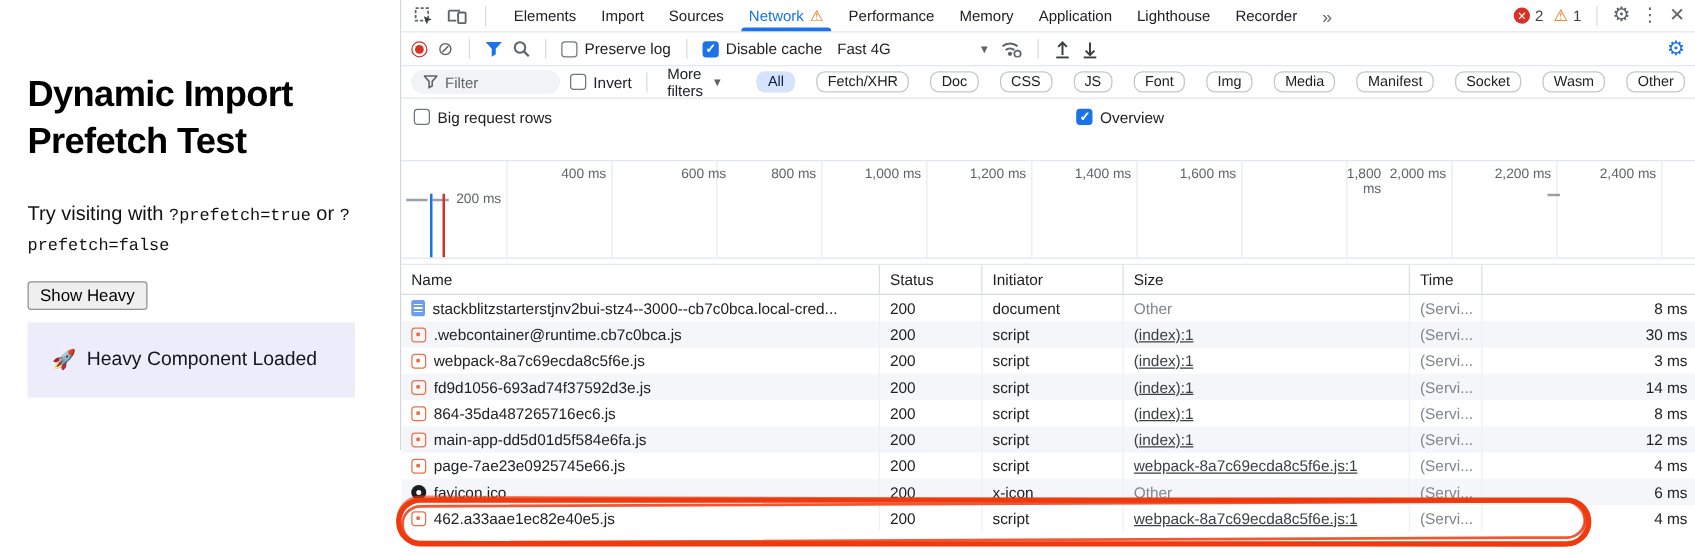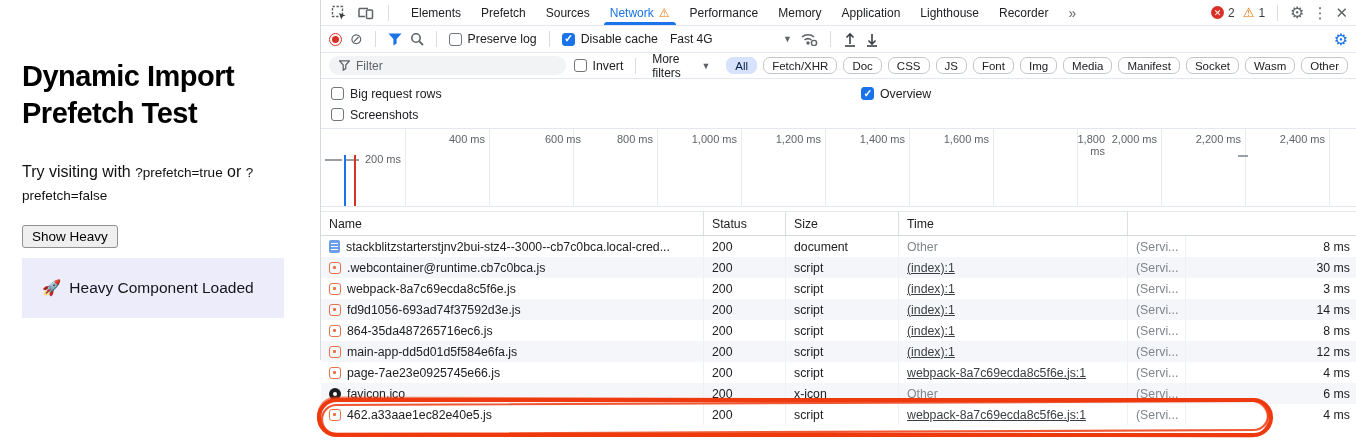--- a/index.html
+++ b/index.html
@@ -4,21 +4,21 @@
 <style>
   * { margin:0; padding:0; box-sizing:border-box; }
   html,body { width:1356px; height:445px; background:#fff; overflow:hidden;
               font-family:"Liberation Sans", sans-serif; color:#202124; }
 
   
   .page-pane { position:absolute; left:0; top:0; width:320px; height:445px; background:#fff; }
   .page-title { font-size:29px; font-weight:bold; line-height:1.28; color:#000;
                 margin:58px 0 0 22px; width:270px; letter-spacing:-0.5px;}
   .page-intro { margin:28px 0 0 22px; width:285px; font-size:16px; line-height:1.45; color:#111; }
-  .page-intro code { font-family:Liberation Sans, sans-serif; font-size:13.5px; }
+  .page-intro code { font-family:Liberation Mono, monospace; font-size:13.5px; }
   .show-heavy-btn { margin:18px 0 0 22px; font-size:13.5px; color:#000;
                     background:#efefef; border:1px solid #8f8f94; border-radius:3px;
                     padding:3px 9px; cursor:pointer; }
   .loaded-banner { position:absolute; left:22px; top:258px; width:262px; height:60px;
                    background:#ececfa; display:flex; align-items:center; gap:8px;
                    padding-left:20px; font-size:15.5px; color:#15151d; }
 
   
   .devtools { position:absolute; left:320px; top:0; width:1036px; height:360px;
               background:#fff; border-left:1px solid #d4d9de; font-size:12px; }
@@ -58,21 +58,21 @@
   .throttle .arrow { color:#5f6368; font-size:9px; }
   .gear-blue { color:#1a73e8; font-size:16px; margin-left:auto; cursor:pointer; }
 
   
   .filterbar { height:26px; display:flex; align-items:center; padding:0 8px; gap:8px; }
   .filter-pill { width:300px; height:19px; background:#f1f3f4; border-radius:10px;
                  display:flex; align-items:center; gap:6px; padding:0 10px; color:#5f6368; }
   .filter-pill span { font-size:12px; }
   .chips { display:flex; align-items:center; gap:6px; margin-left:8px; flex:1; }
   .chip { border:1px solid #c4c7c5; border-radius:7px; padding:1.5px 8px; font-size:11.5px;
-          color:#202124; white-space:nowrap; cursor:pointer; }
+          color:#202124; white-space:nowrap; cursor:pointer;margin-left:11px; }
   .chip.active { background:#d7e2fc; border-color:#d7e2fc; color:#041e49; }
 
   
   .optionsbar { height:50px; padding:4px 10px; display:grid;
                 grid-template-columns:530px 1fr; grid-auto-rows:21px; align-items:center; }
 
   
   .overview { position:relative; height:78px; overflow:hidden; }
   .gridline { position:absolute; top:0; bottom:0; width:1px; background:#e8ebf0; }
   .tick-label { position:absolute; top:4px; width:80px; text-align:right;
@@ -146,21 +146,21 @@
           <rect x="9.5" y="5" width="6" height="8.5" rx="1" fill="none" stroke="#5f6368" stroke-width="1.5"></rect>
         </svg>
       </span>
       <span class="vsep"></span>
     </div>
     <div style="display:flex;">
         <div class="tab">
           <span>Elements</span>
         </div>
         <div class="tab">
-          <span>Prefetch</span>
+          <span>Import</span>
         </div>
         <div class="tab">
           <span>Sources</span>
         </div>
         <div class="tab active">
           <span>Network</span>
           <span class="warn-tri">⚠</span>
         </div>
         <div class="tab">
           <span>Performance</span>
@@ -281,24 +281,20 @@
   </div>
 
   <div class="optionsbar row-divider">
     <label class="cb-group">
       <span class="cb"></span>
       <span class="cb-label">Big request rows</span>
     </label>
     <label class="cb-group">
       <span class="cb checked"></span>
       <span class="cb-label">Overview</span>
-    </label>
-    <label class="cb-group">
-      <span class="cb"></span>
-      <span class="cb-label">Screenshots</span>
     </label>
   </div>
 
   <div class="overview row-divider">
     <div id="timeline-grid">
         <div class="gridline" style="left: 84px;"></div>
         <div class="tick-label" style="left: 0px; margin-top: 20px;">200 ms</div>
         <div class="gridline" style="left: 168px;"></div>
         <div class="tick-label" style="left: 84px;">400 ms</div>
         <div class="gridline" style="left: 252px;"></div>
@@ -328,20 +324,21 @@
     <div class="ov-line-red" style="left:33px;"></div>
     <div class="ov-dash" style="left:917px; top:26px; width:10px;"></div>
   </div>
 
   <div class="ov-gap"></div>
 
   <div class="net-table">
     <div class="tr head" id="table-head">
         <div class="td">Name</div>
         <div class="td">Status</div>
+        <div class="td">Initiator</div>
         <div class="td">Size</div>
         <div class="td">Time</div>
       </div>
     <div id="table-body" style="position:relative;">
 
       <div class="tr">
           <div class="td">
             <span class="icon-doc"></span>
             <span class="name-txt">stackblitzstarterstjnv2bui-stz4--3000--cb7c0bca.local-cred...</span>
           </div>

